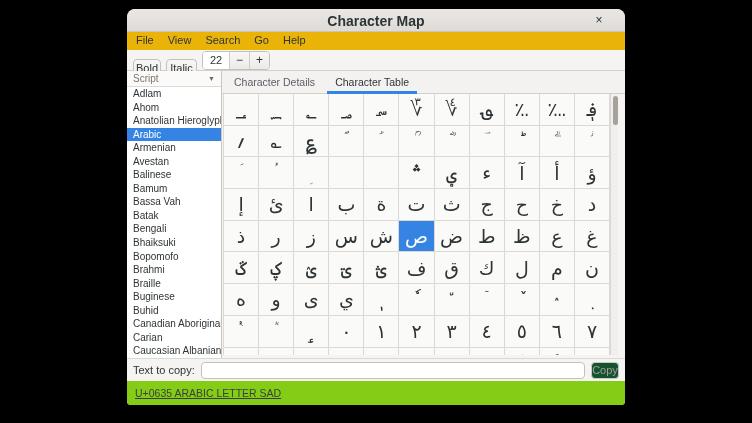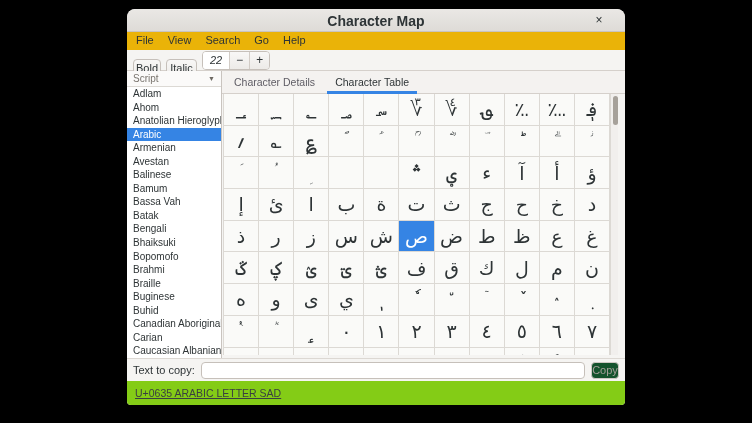--- a/index.html
+++ b/index.html
@@ -34,21 +34,21 @@
          border-radius:4px; font-size:11px; color:#2e3436;margin-top:16px; }
   .font-combo { width:109px; height:19px; display:flex; align-items:center;
                 background:linear-gradient(#f8f7f6,#edebe8);
                 border:1px solid #c6c0ba; border-radius:4px; }
   .font-combo .combo-label { flex:1; font-size:11px; padding-left:7px; }
   .font-combo .combo-arrow { width:22px; text-align:center; font-size:8px;
                 color:#54504b; border-left:1px solid #d2ccc6; line-height:17px; }
   .bold-btn { width:28px; }
   .italic-btn { width:31px; font-style:normal; }
   .spin-group { display:flex; height:19px; border:1px solid #c6c0ba;
-                border-radius:4px; overflow:hidden;font-style:italic; }
+                border-radius:4px; overflow:hidden; }
   .spin-value { width:26px; background:#fff; font-size:11px; display:flex;
                 align-items:center; justify-content:center; }
   .spin-btn { width:20px; background:linear-gradient(#f8f7f6,#edebe8);
               border-left:1px solid #d2ccc6; font-size:12px; display:flex;
               align-items:center; justify-content:center; color:#2e3436; }
 
   
   .main { position:relative; display:flex; height:287px; }
 
   .sidebar { width:95px; border-right:1px solid #c9c4bf; background:#fff;

